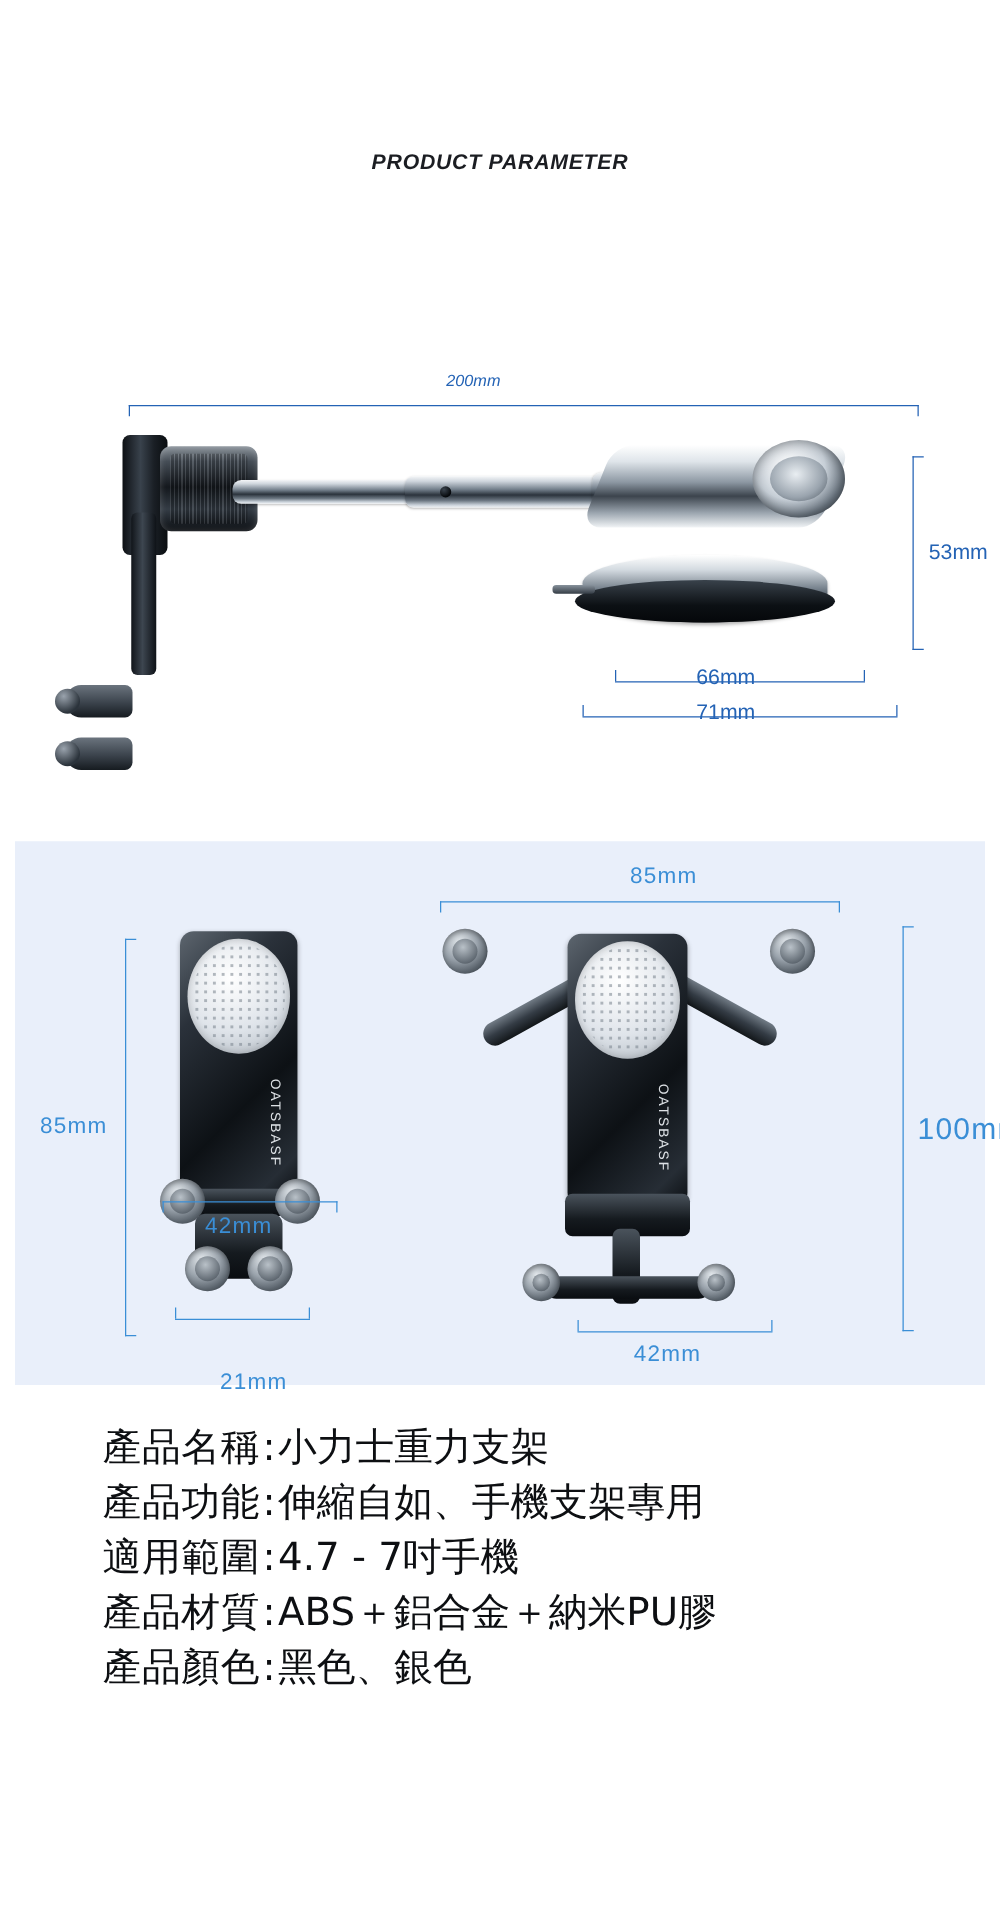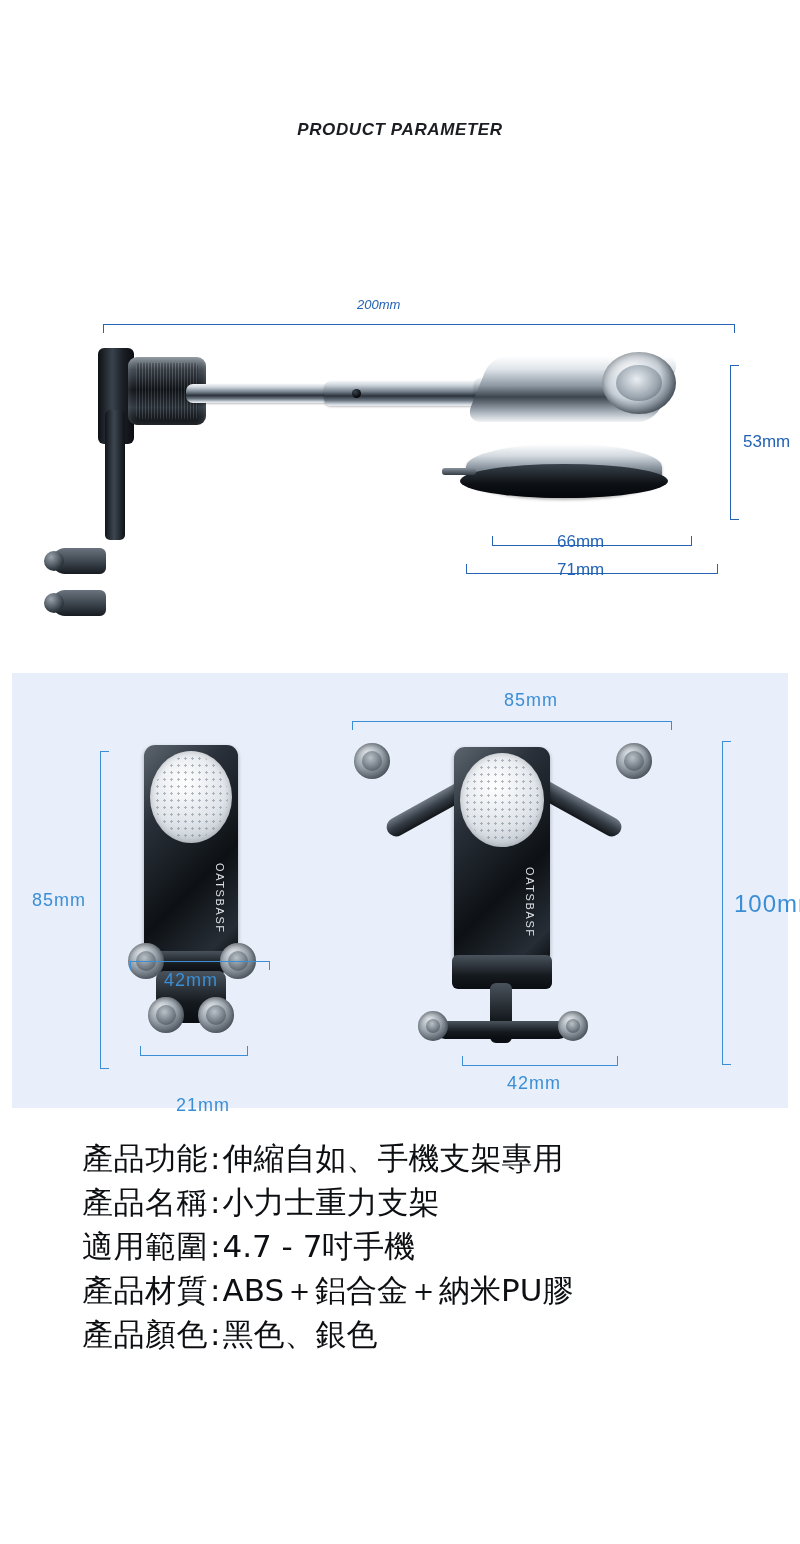--- a/index.html
+++ b/index.html
@@ -294,26 +294,26 @@
     <div class="hbr dim-light up" style="left:450px; top:392px; width:156px;">
       <span class="bar"></span>
         <span class="t1"></span>
         <span class="t2"></span>
     </div>
     <div class="dimlabel dim-light" style="left:495px; top:400px; font-size:18px;">42mm</div>
   </div>
 
   <div class="specs">
     <div class="spec-row">
+      <span class="spec-label">產品名稱</span><span class="spec-sep">:</span><span class="spec-value">小力士重力支架</span>
+    </div>
+    <div class="spec-row">
       <span class="spec-label">產品功能</span><span class="spec-sep">:</span><span class="spec-value">伸縮自如、手機支架專用</span>
     </div>
     <div class="spec-row">
-      <span class="spec-label">產品名稱</span><span class="spec-sep">:</span><span class="spec-value">小力士重力支架</span>
-    </div>
-    <div class="spec-row">
       <span class="spec-label">適用範圍</span><span class="spec-sep">:</span><span class="spec-value">4.7 - 7吋手機</span>
     </div>
     <div class="spec-row">
       <span class="spec-label">產品材質</span><span class="spec-sep">:</span><span class="spec-value">ABS＋鋁合金＋納米PU膠</span>
     </div>
     <div class="spec-row">
       <span class="spec-label">產品顏色</span><span class="spec-sep">:</span><span class="spec-value">黑色、銀色</span>
     </div>
   </div>
 

